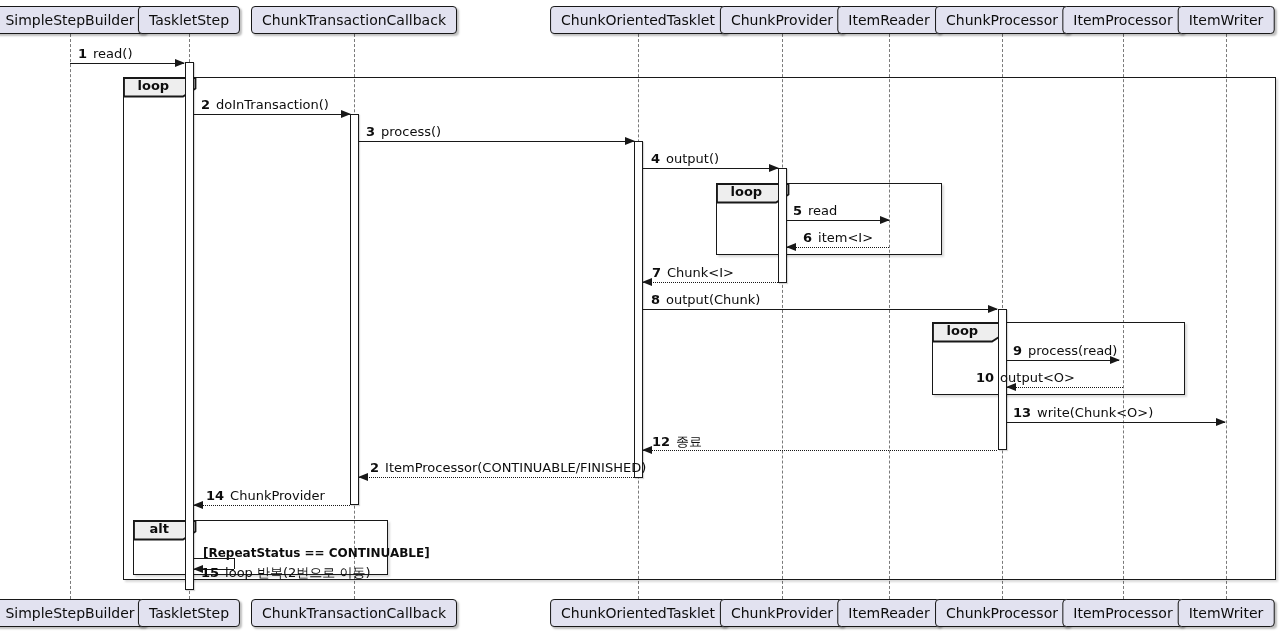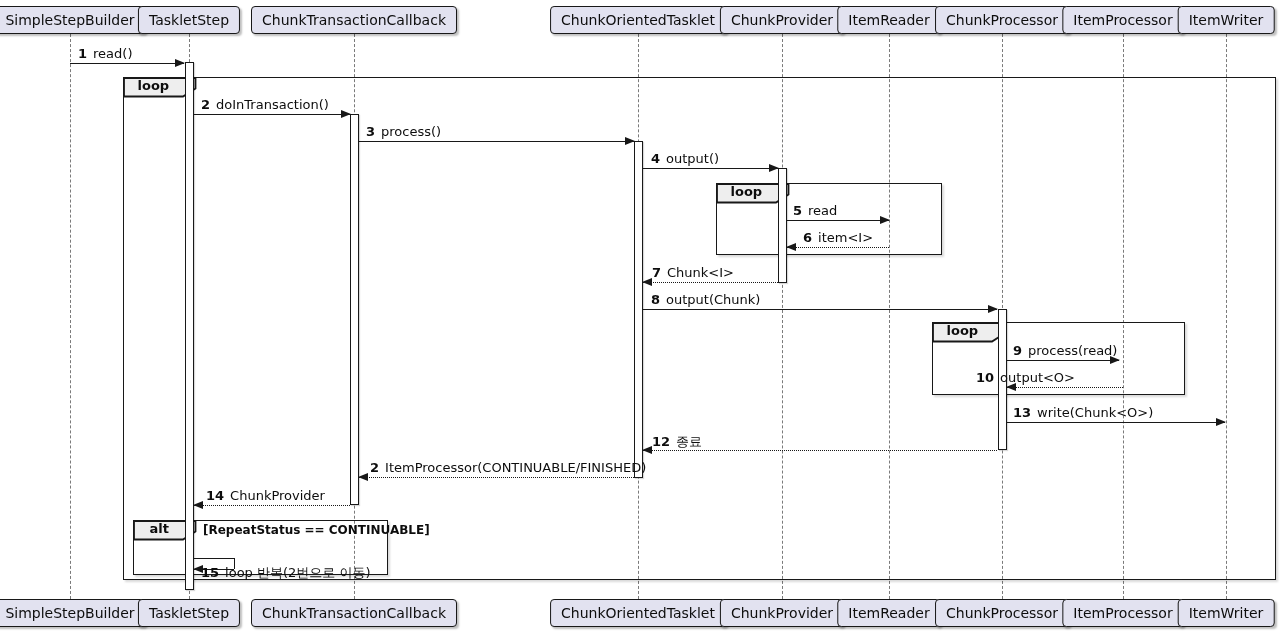--- a/index.html
+++ b/index.html
@@ -76,21 +76,21 @@
     <span class="ftab-label">loop</span>
   </div>
 
   <div class="frame" style="left:133px;top:520px;width:255px;height:55px"></div>
   <div class="ftab" style="left:133px;top:520px">
     <svg width="64" height="21" viewBox="0 0 64 21">
         <path d="M1,1 H62.5 V11.5 L50,19.5 H1 Z" fill="#EEEEEE" stroke="#181818" stroke-width="1.8"></path>
       </svg>
     <span class="ftab-label">alt</span>
   </div>
-  <div class="guard" style="left:203px;top:523px">[RepeatStatus == CONTINUABLE]</div>
+  <div class="guard" style="left:203px;top:546px">[RepeatStatus == CONTINUABLE]</div>
 
   <div class="act" style="left:184.5px;top:62px;height:528px"></div>
   <div class="act" style="left:349.5px;top:114px;height:391px"></div>
   <div class="act" style="left:634px;top:141px;height:337px"></div>
   <div class="act" style="left:778px;top:168px;height:115px"></div>
   <div class="act" style="left:997.5px;top:309px;height:141px"></div>
 
   <div>
     <div class="mlabel" style="left:78px;top:46px"><span class="mnum">1</span><span>read()</span></div>
     <div class="mline" style="left:70px;top:63px;width:114px">

